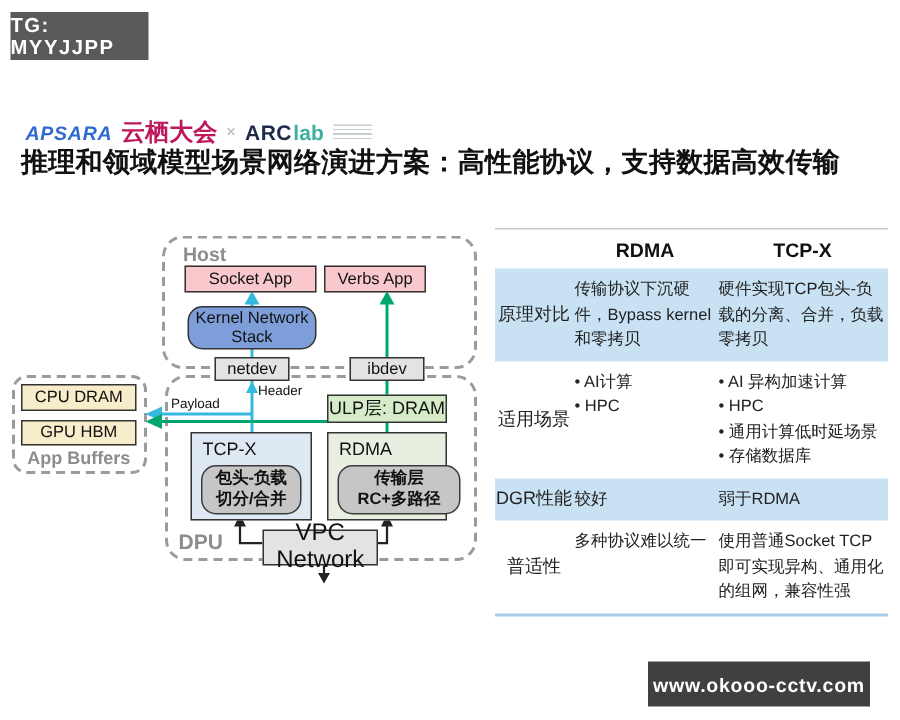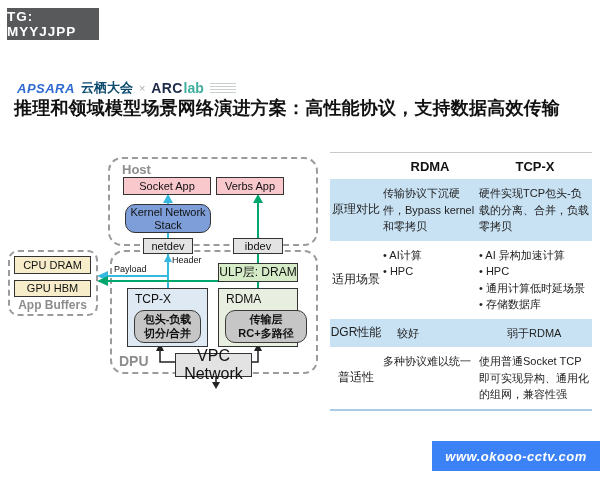--- a/index.html
+++ b/index.html
@@ -10,25 +10,25 @@
     color:#222;
   }
   .pre{white-space:pre-line;border-radius:10px;}
   
   .badge{
     position:absolute;background:#58595b;color:#fff;
     display:flex;align-items:center;justify-content:center;
     font-weight:bold;letter-spacing:1px;
   }
   #tg-badge{left:7px;top:8px;width:92px;height:32px;font-size:13.5px;}
-  #url-badge{left:432px;top:441px;width:168px;height:30px;font-size:13px;background:#3b82f6;letter-spacing:.5px;font-style:italic;}
+  #url-badge{left:432px;top:441px;width:148px;height:30px;font-size:13px;background:#404040;letter-spacing:.5px;}
   
   #logo-row{position:absolute;left:17px;top:79px;height:18px;display:flex;align-items:center;gap:6px;}
   .logo-apsara{font-size:13px;font-weight:bold;font-style:italic;color:#2f6ad1;letter-spacing:.5px;}
-  .logo-yunqi{font-size:13px;font-weight:bold;color:#0c4a6e;}
+  .logo-yunqi{font-size:16px;font-weight:bold;color:#be185d;}
   .logo-x{font-size:11px;color:#b0b0b0;}
   .logo-arc{font-size:14px;font-weight:bold;color:#1e2a4a;letter-spacing:.3px;}
   .logo-lab{font-size:14px;font-weight:bold;color:#3fae9e;margin-left:-5px;}
   .logo-mark{display:inline-block;width:26px;height:11px;
     background:repeating-linear-gradient(#b9c4c2 0 1px,transparent 1px 3px);opacity:.8;}
   #page-title{
     position:absolute;left:14px;top:96px;width:582px;
     font-size:18px;font-weight:bold;color:#111;white-space:nowrap;letter-spacing:.2px;
   }
   
@@ -53,21 +53,21 @@
   .flow-label{font-size:9px;color:#111;}
   #diagram svg{position:absolute;left:0;top:0;pointer-events:none;}
   
   #cmp-table{position:absolute;left:330px;top:152px;width:262px;border-top:1px solid #c9c9c9;}
   .t-head{display:grid;grid-template-columns:52px 96px 114px;height:26px;align-items:center;}
   .t-head div{font-size:13px;font-weight:bold;color:#111;text-align:center;}
   .t-row{display:grid;grid-template-columns:52px 96px 114px;}
   .t-row.blue{background:#c8e2f4;}
   .t-row .lbl{display:flex;align-items:center;justify-content:center;font-size:12px;color:#222;text-align:center;}
   .t-row .cell{font-size:11px;color:#222;line-height:1.5;padding:6px 3px 6px 1px;}
-  .r1{min-height:44px;} .r2{min-height:60px;} .r3{min-height:13px;gap:14px;} .r4{min-height:46px;}
+  .r1{min-height:44px;} .r2{min-height:60px;} .r3{min-height:13px;} .r4{min-height:46px;}
   #cmp-bottom{border-bottom:2px solid #a8cce8;}
 </style>
 </head>
 <body>
 
 <div class="badge" id="tg-badge">TG: MYYJJPP</div>
 <div class="badge" id="url-badge">www.okooo-cctv.com</div>
 
 <div id="logo-row">
   <span class="logo-apsara">APSARA</span>

